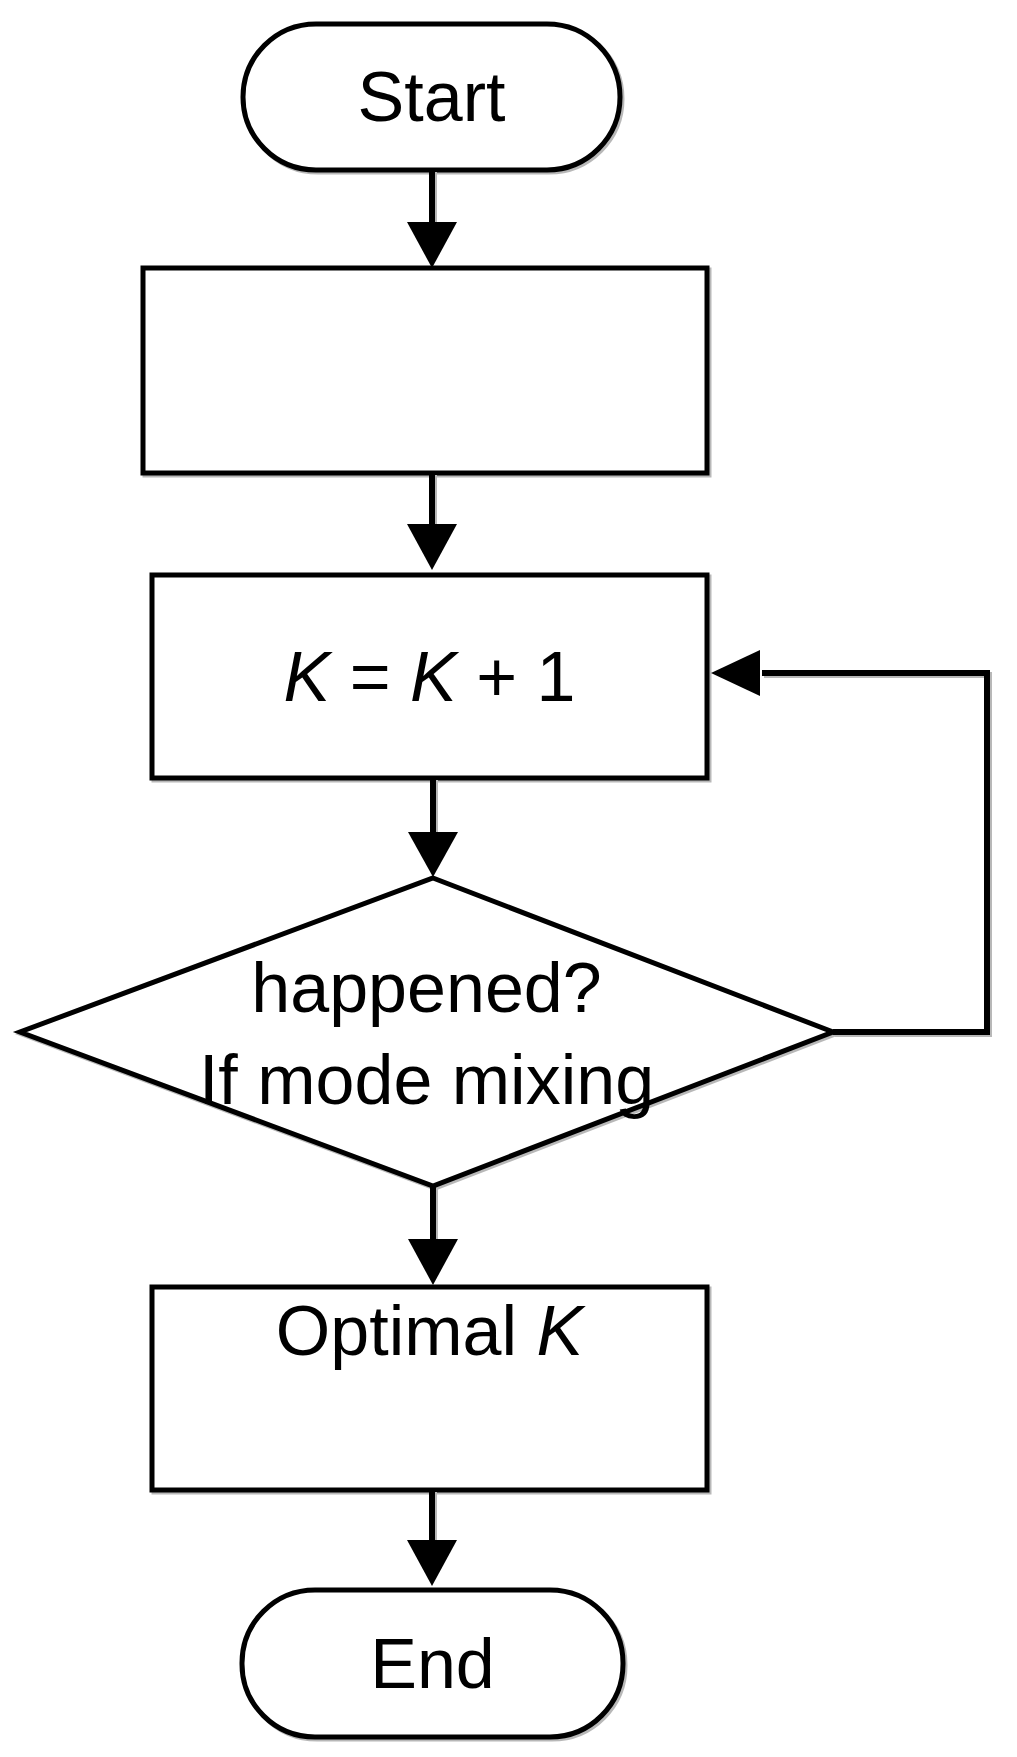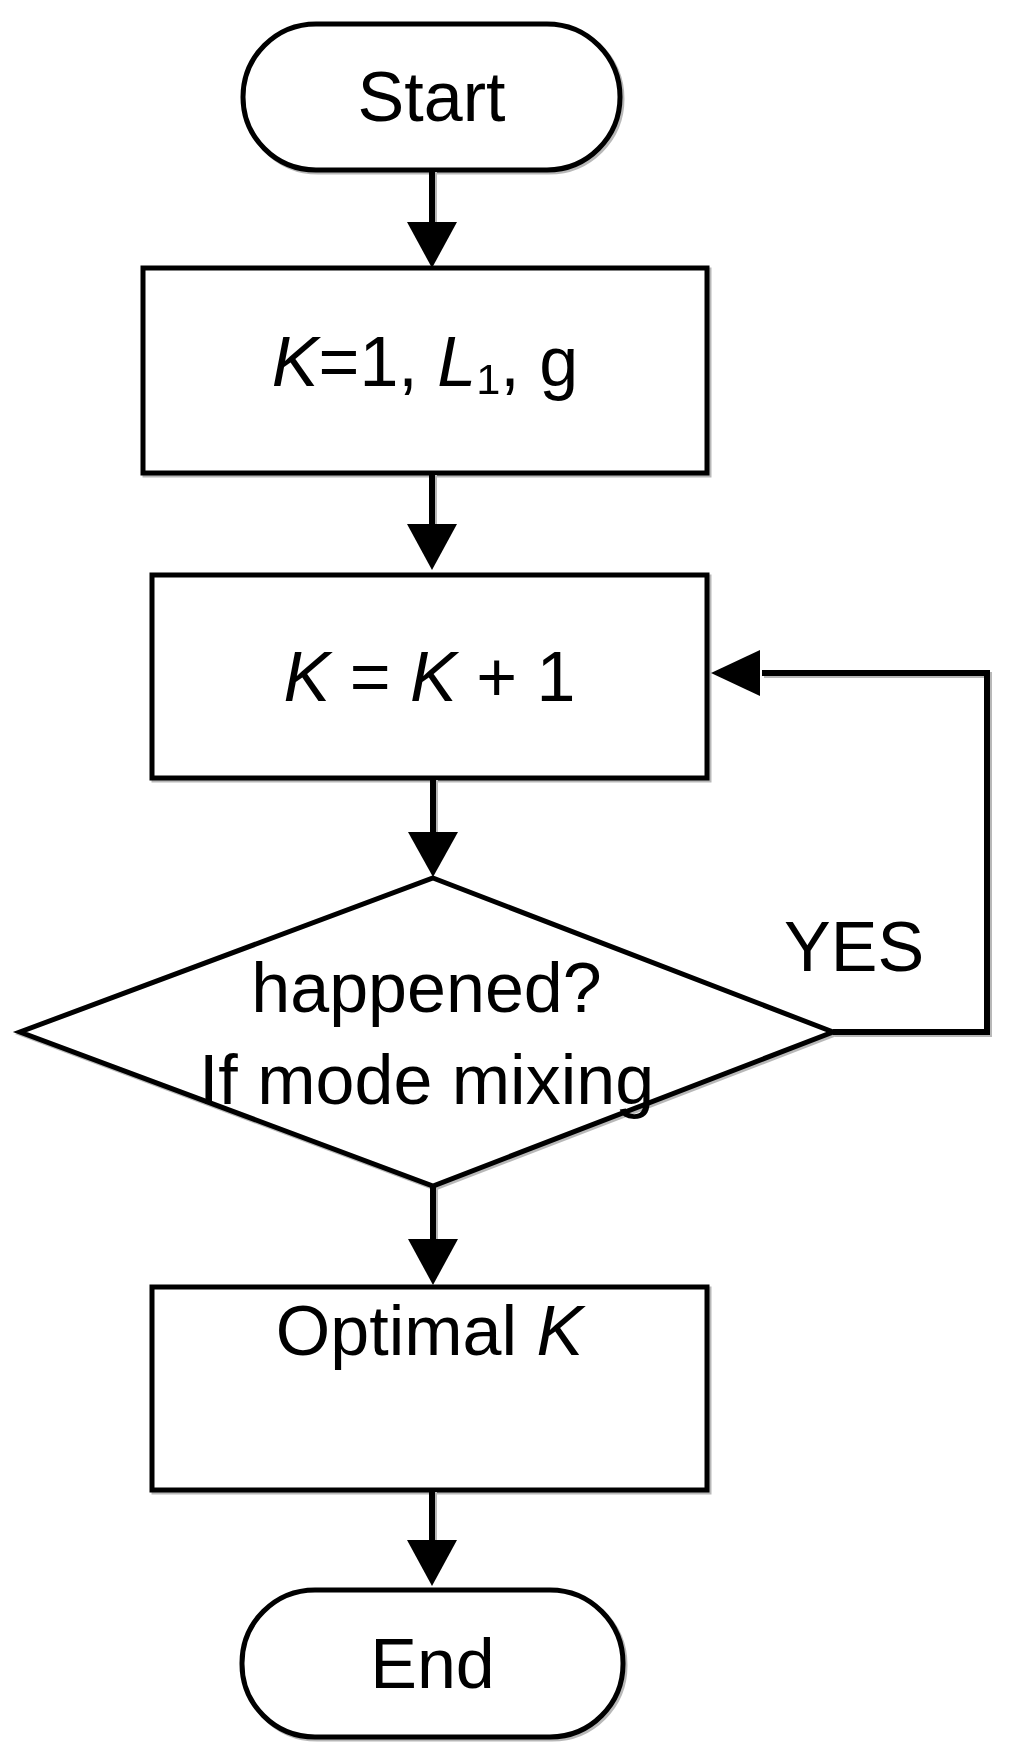--- a/index.html
+++ b/index.html
@@ -84,35 +84,31 @@
       <polygon points="407,1540 457,1540 432,1586"></polygon>
       <polygon points="760,650 760,696 711,673"></polygon>
     </g>
   </svg>
 
   <div class="label" id="lbl-start">
     <span>Start</span>
   </div>
 
   <div class="label" id="lbl-init">
-    <span class="line"><span class="var">K</span><span>=1, </span><span class="var">L</span><span class="sub">1</span><span>, g</span></span>
   </div>
 
   <div class="label" id="lbl-inc">
     <span class="line"><span class="var">K</span><span> = </span><span class="var">K</span><span> + 1</span></span>
   </div>
 
   <div class="label" id="lbl-decision">
     <span class="line">happened?</span>
     <span class="line">If mode mixing</span>
   </div>
 
-  <div class="label" id="lbl-yes">
-    <span>YES</span>
-  </div>
 
 
   <div class="label" id="lbl-optimal">
     <span class="line"><span>Optimal </span><span class="var">K</span></span>
   </div>
 
   <div class="label" id="lbl-end">
     <span>End</span>
   </div>
 

